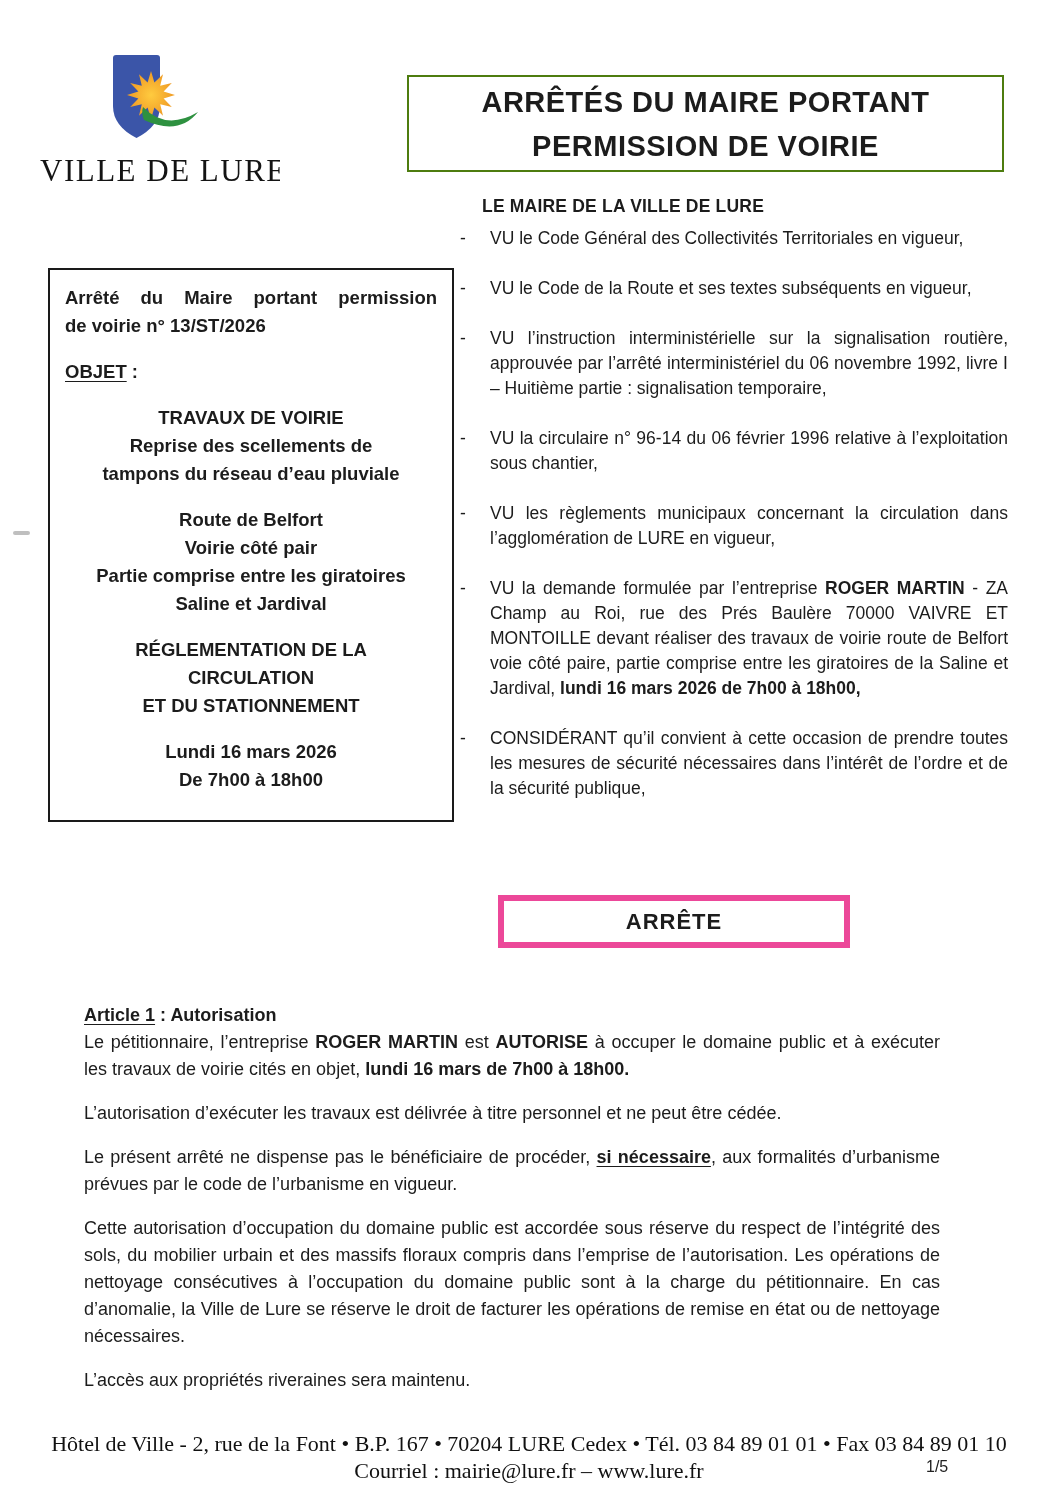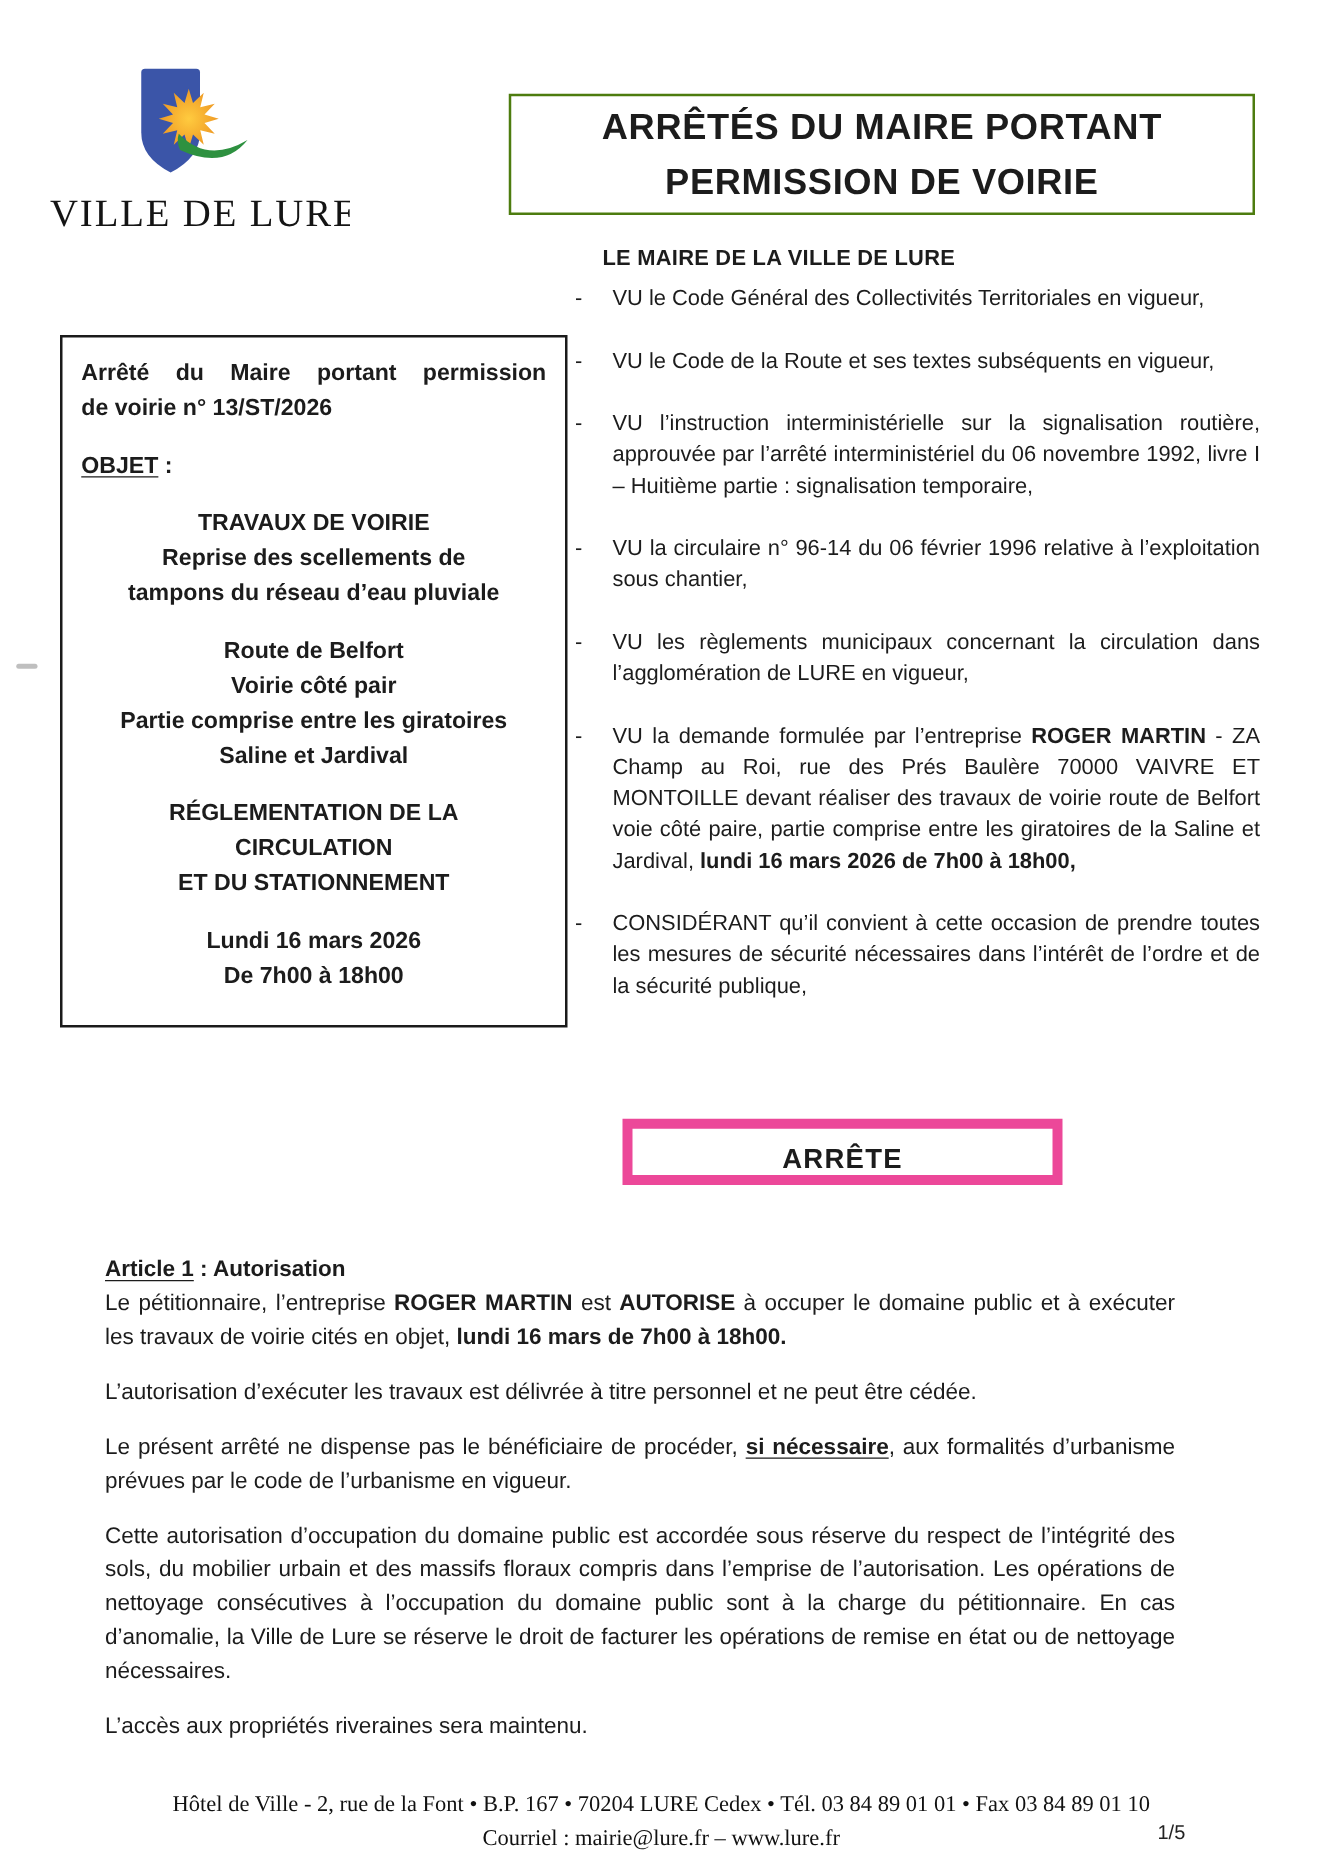--- a/index.html
+++ b/index.html
@@ -49,41 +49,41 @@
     position:absolute;left:460px;top:226px;width:548px;
     font-size:17.5px;line-height:25px;
   }
   .recital{display:grid;grid-template-columns:30px 1fr;margin-bottom:25px;}
   .recital .dash{text-align:left;}
   .recital .txt{text-align:justify;}
 
   
   .arrete-box{
     position:absolute;left:498px;top:895px;width:352px;height:53px;
-    box-sizing:border-box;border:8px solid #ec4899;
-    display:flex;align-items:flex-end;justify-content:center;
+    box-sizing:border-box;border:6px solid #ec4899;
+    display:flex;align-items:center;justify-content:center;
     font-weight:700;font-size:22px;letter-spacing:1px;
   }
 
   
   .articles{
     position:absolute;left:84px;top:1002px;width:872px;
     font-size:18px;line-height:27px;
   }
   .articles .heading{font-weight:700;}
   .articles p{margin:0 16px 0 0;text-align:justify;}
   .articles p + p{margin-top:17px;}
   .articles .heading + p{margin-top:0;}
 
   
   .footer{
     position:absolute;left:0;top:1430px;width:100%;
     text-align:center;
     font-family:"Liberation Serif","DejaVu Serif",serif;
-    font-size:18px;line-height:27px;color:#111;
+    font-size:22px;line-height:27px;color:#111;
   }
   .page-number{
     position:absolute;left:926px;top:1458px;
     font-size:16px;color:#222;
   }
 
   
   .margin-mark{
     position:absolute;left:13px;top:531px;width:17px;height:4px;
     background:#a9a9a9;border-radius:2px;opacity:.75;

